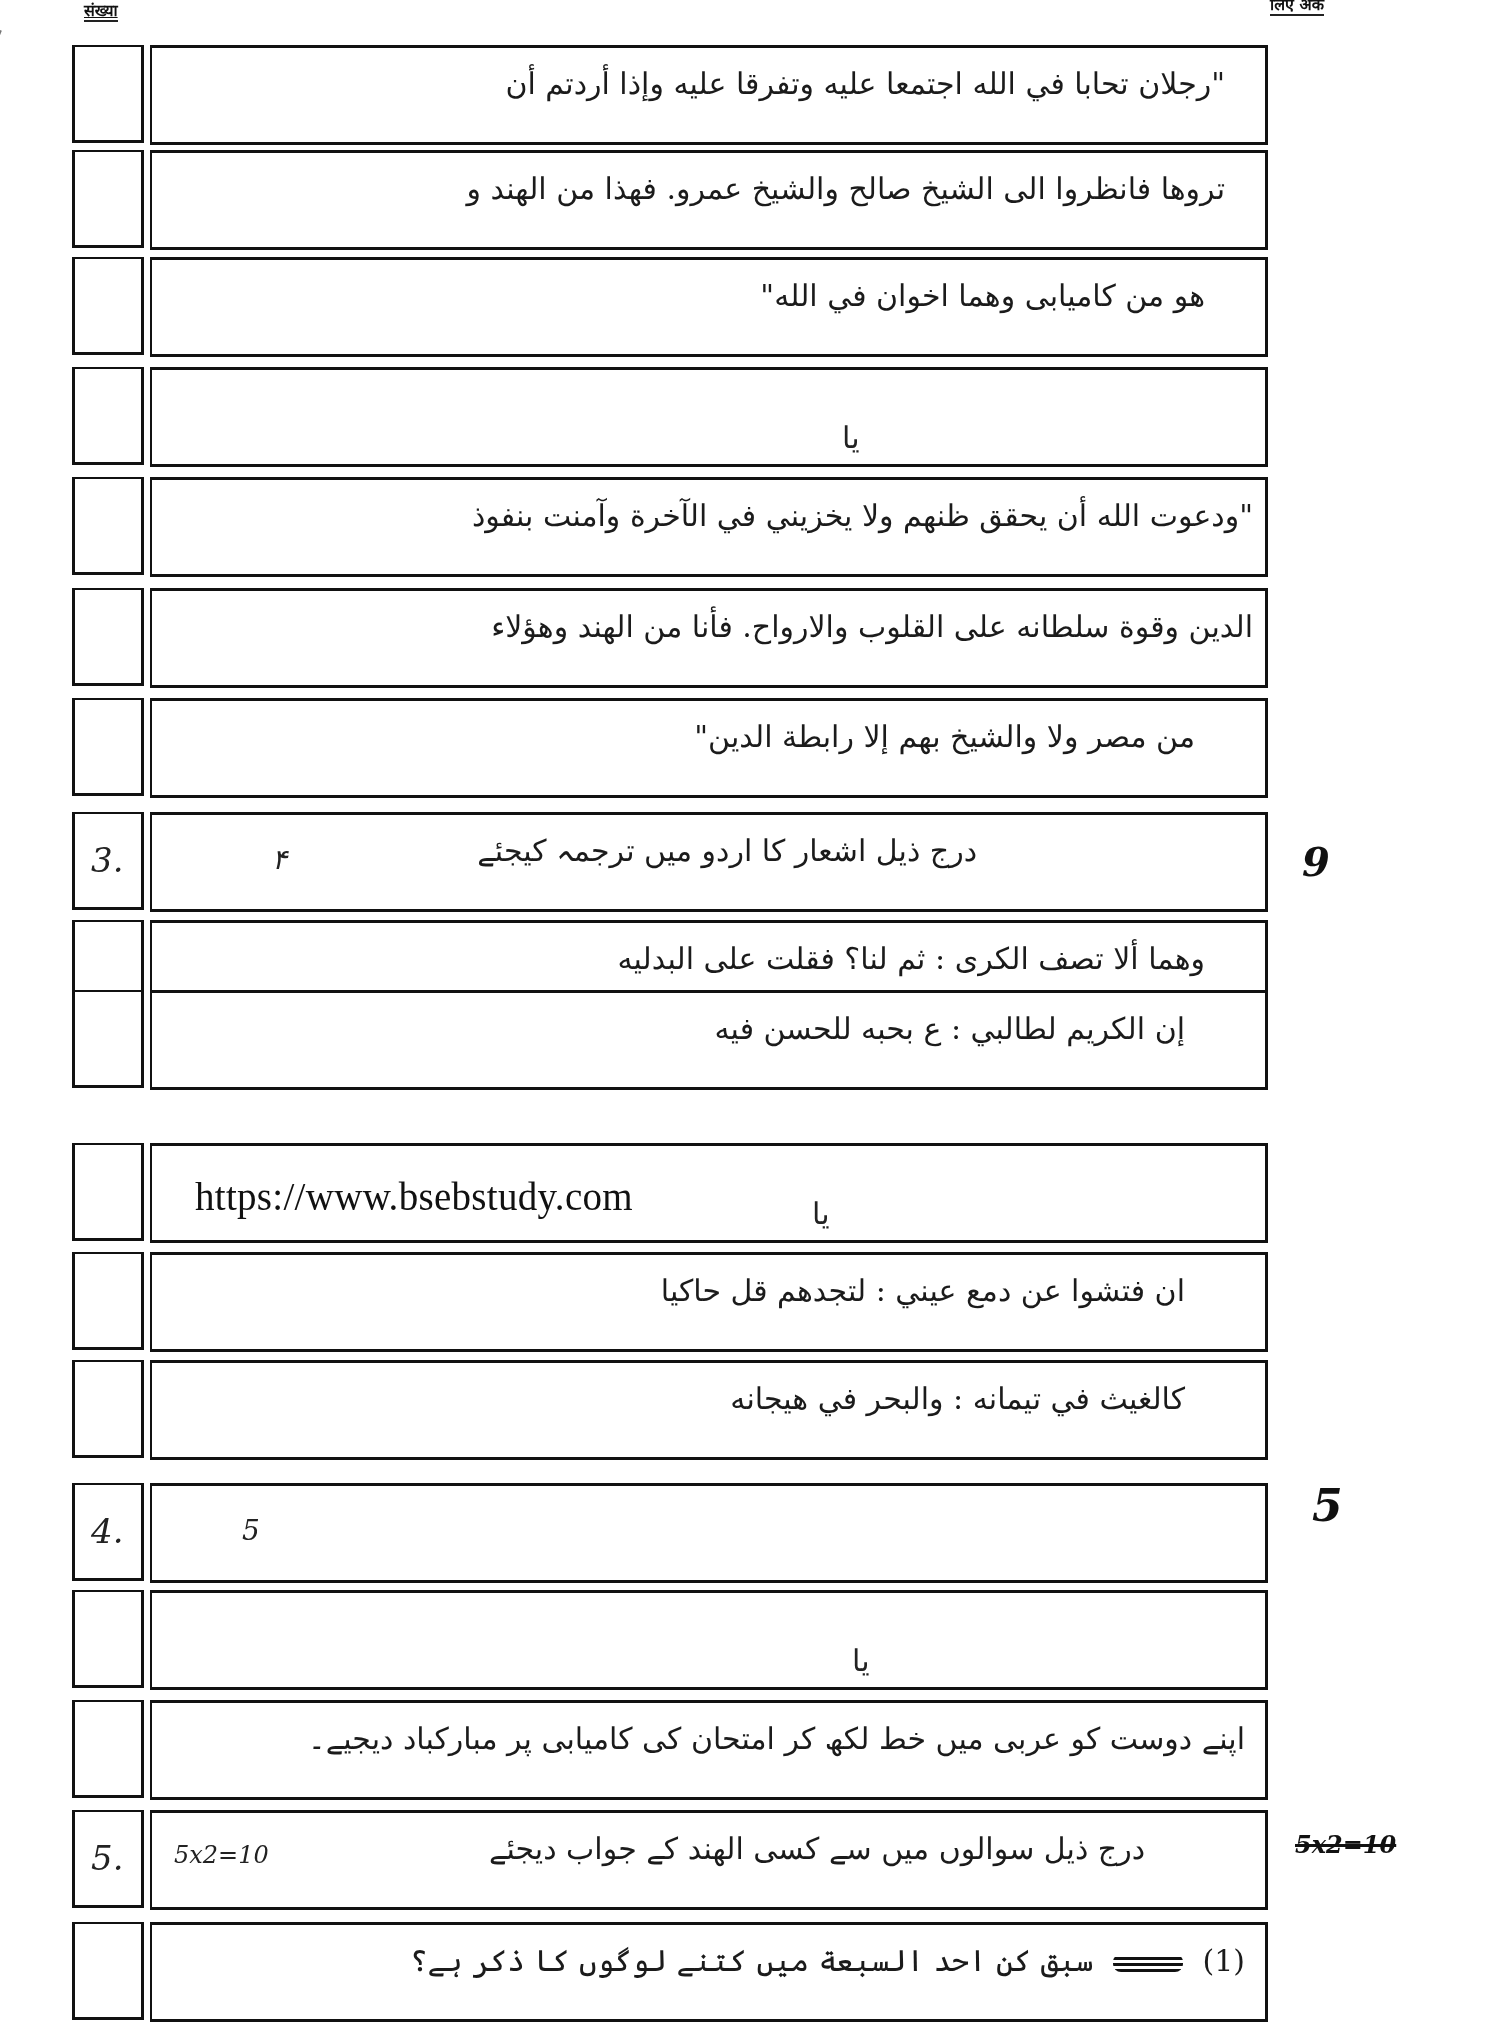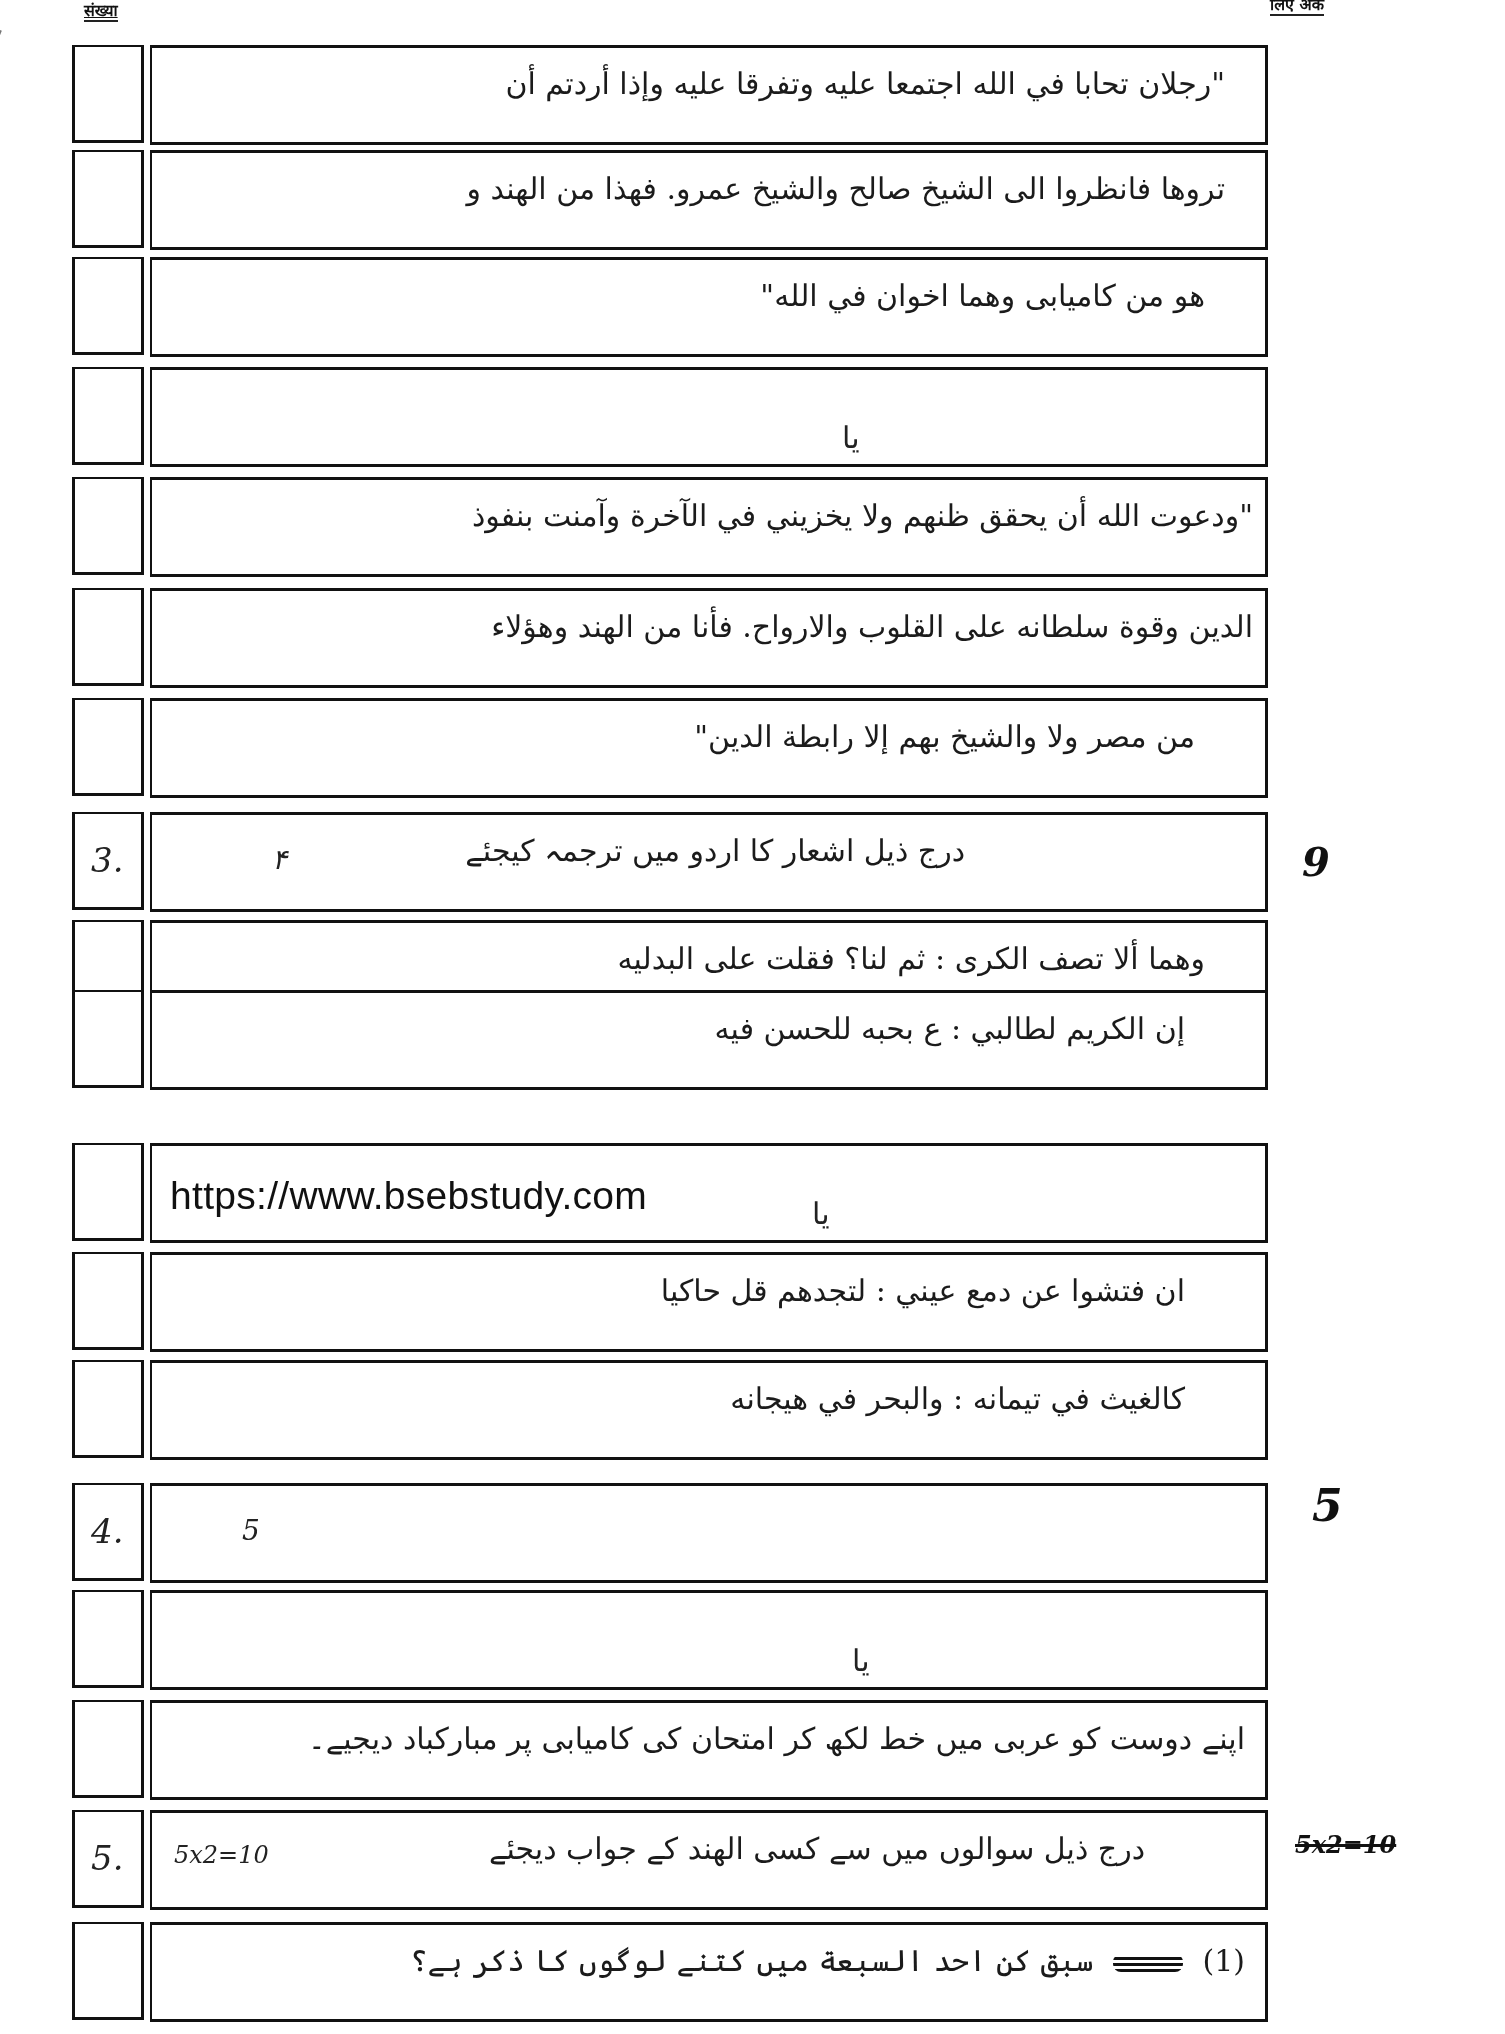--- a/index.html
+++ b/index.html
@@ -17,21 +17,21 @@
               background:#fff; }
   .main-cell { position:absolute; left:78px; top:0; width:1118px; height:100px;
                border:2px solid #111; border-width:3px 3px 3px 2px; box-sizing:border-box; background:#fff; }
   .qnum { position:absolute; left:16px; top:26px; font-size:34px;
           font-family:"DejaVu Serif", serif; font-style:italic; color:#222; }
   .hand { position:absolute; top:18px; right:40px; direction:rtl; text-align:right;
           font-family:"DejaVu Serif", serif; font-size:30px; color:#1b1b1b; white-space:nowrap;
           letter-spacing:0.5px; }
   .marks-inline { position:absolute; top:28px; font-family:"DejaVu Serif", serif; font-style:italic;
                   font-size:28px; color:#222; }
-  .url { position:absolute; left:18px; top:28px; font-family:Liberation Sans, sans-serif;
+  .url { position:absolute; left:43px; top:28px; font-family:Liberation Serif, serif;
          font-size:39px; color:#111; letter-spacing:0.3px; }
   .ya { position:absolute; top:22px; font-family:"DejaVu Serif", serif; font-size:30px; color:#222; direction:rtl;margin-top:28px; }
   .margin-mark { position:absolute; font-family:"DejaVu Serif", serif; font-style:italic; font-weight:bold;
                  color:#111; }
   .struck { text-decoration:line-through; text-decoration-thickness:3px; }
   .scribble { display:inline-block; width:70px; height:18px; vertical-align:middle;
               background:repeating-linear-gradient(0deg,#111 0 3px,transparent 3px 6px);
               border-radius:8px; margin:0 10px; }
 </style>
 </head>
@@ -103,21 +103,21 @@
       <span class="hand" style="right:70px">من مصر ولا والشيخ بهم إلا رابطة الدين"</span>
     </div>
 </div>
 
 <div class="row" style="top:812px">
   <div class="num-cell">
       <span class="qnum">3.</span>
     </div>
   <div class="main-cell">
     <span class="marks-inline" style="left:120px">۴</span>
-    <span class="hand" style="right:300px">درج ذیل اشعار کا اردو میں ترجمہ کیجئے</span>
+    <span class="hand" style="right:288px">درج ذیل اشعار کا اردو میں ترجمہ کیجئے</span>
   </div>
 </div>
 
 <div class="row" style="top:920px">
   <div class="num-cell">
       <span class="qnum"></span>
     </div>
   <div class="main-cell">
       <span class="hand" style="right:60px">وهما ألا تصف الكرى : ثم لنا؟ فقلت على البدليه</span>
     </div>

